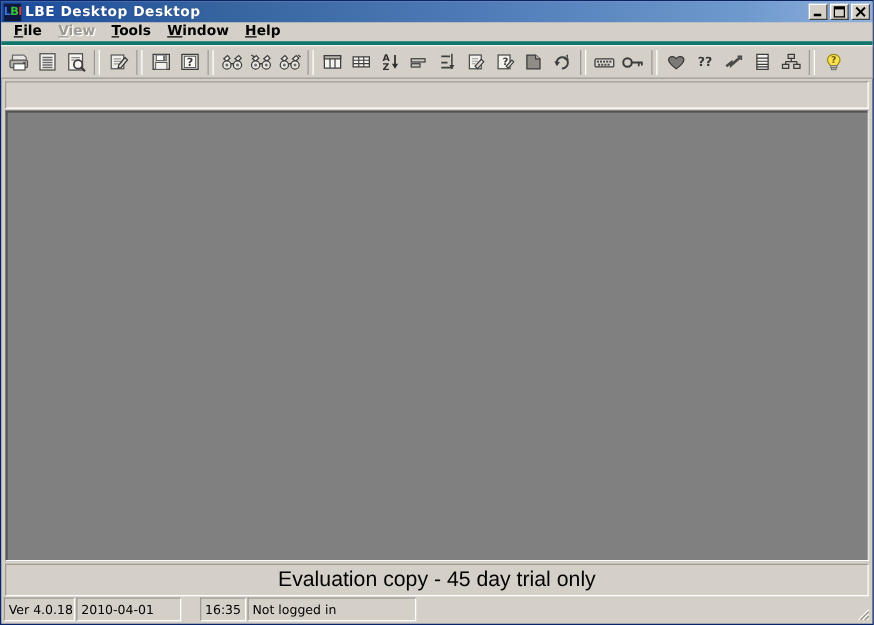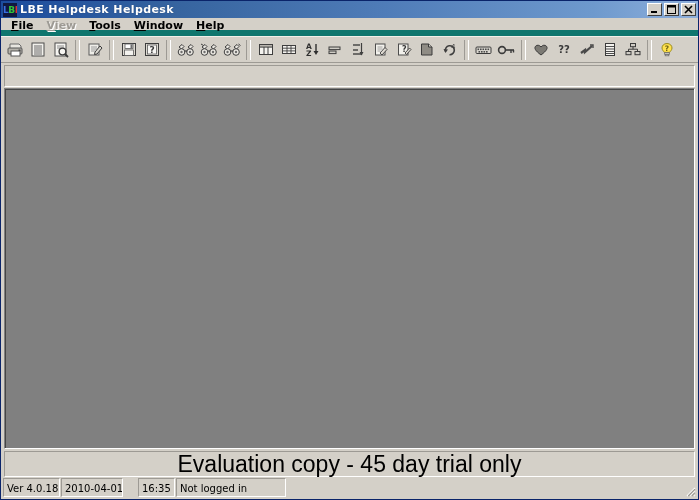--- a/index.html
+++ b/index.html
@@ -86,23 +86,23 @@
     position: relative;
     cursor: default;
   }
   .win-btn svg { position: absolute; top: 0; left: 0; }
 
   
   .menubar {
     height: 18px;
     min-height: 18px;
     background: #d4d0c8;
-    border-bottom: 6px solid #0f766e;
-    display: flex;
-    align-items: flex-start;
+    border-bottom: 3px solid #0f766e;
+    display: flex;
+    align-items: flex-end;
     padding-left: 4px;
     box-sizing: border-box;
   }
   .menu-item {
     font-family: "DejaVu Sans", sans-serif;
     font-size: 11px;
     font-weight: bold;
     color: #000000;
     padding: 1px 7px 1px 6px;
     line-height: 14px;
@@ -186,21 +186,21 @@
     border-left: 1px solid #9d9a94;
     border-right: 1px solid #ffffff;
     border-bottom: 1px solid #ffffff;
     box-sizing: border-box;
     display: flex;
     align-items: center;
     justify-content: center;
   }
   .eval-text {
     font-family: "Liberation Sans", sans-serif;
-    font-size: 23px;
+    font-size: 17px;
     color: #000000;
     line-height: 20px;
     white-space: nowrap;
   }
 
   
   .statusbar {
     height: 19px;
     min-height: 19px;
     margin: 1px 2px 2px 2px;
@@ -221,41 +221,41 @@
     line-height: 15px;
     padding: 1px 3px 0 3px;
     white-space: nowrap;
     overflow: hidden;
     margin-right: 1px;
     display: flex;
     align-items: center;
   }
   .spanel.ver    { width: 57px;  flex: none; }
   .spanel.ready  { flex: 1 1 auto; }
-  .spanel.date   { width: 62px;  flex: none; }
+  .spanel.date   { width: 84px;  flex: none; }
   .spanel.time   { width: 37px;  flex: none; margin-left: 14px; }
-  .spanel.login  { width: 110px; flex: none; margin-right: 0; }
+  .spanel.login  { width: 135px; flex: none; margin-right: 0; }
 
   .grip {
     width: 14px;
     height: 14px;
     position: absolute;
     right: 2px;
     bottom: 2px;
     pointer-events: none;
   }
 </style>
 </head>
 <body>
 
 <div class="window">
 
   <div class="titlebar">
     <div class="app-icon"><span class="l">L</span><span class="b">B</span><span class="e">E</span></div>
-    <div class="title-text">LBE Helpdesk Helpdesk</div>
+    <div class="title-text">LBE Desktop Desktop</div>
     <div class="win-buttons">
       <div class="win-btn">
         <svg width="13" height="11" viewBox="0 0 13 11">
             <rect x="3" y="7" width="6" height="2" fill="#000"></rect>
           </svg>
       </div>
       <div class="win-btn">
         <svg width="13" height="11" viewBox="0 0 13 11">
             <rect x="2.5" y="1.5" width="8" height="8" fill="none" stroke="#000" stroke-width="1"></rect>
             <rect x="2.5" y="1.5" width="8" height="2" fill="#000"></rect>

